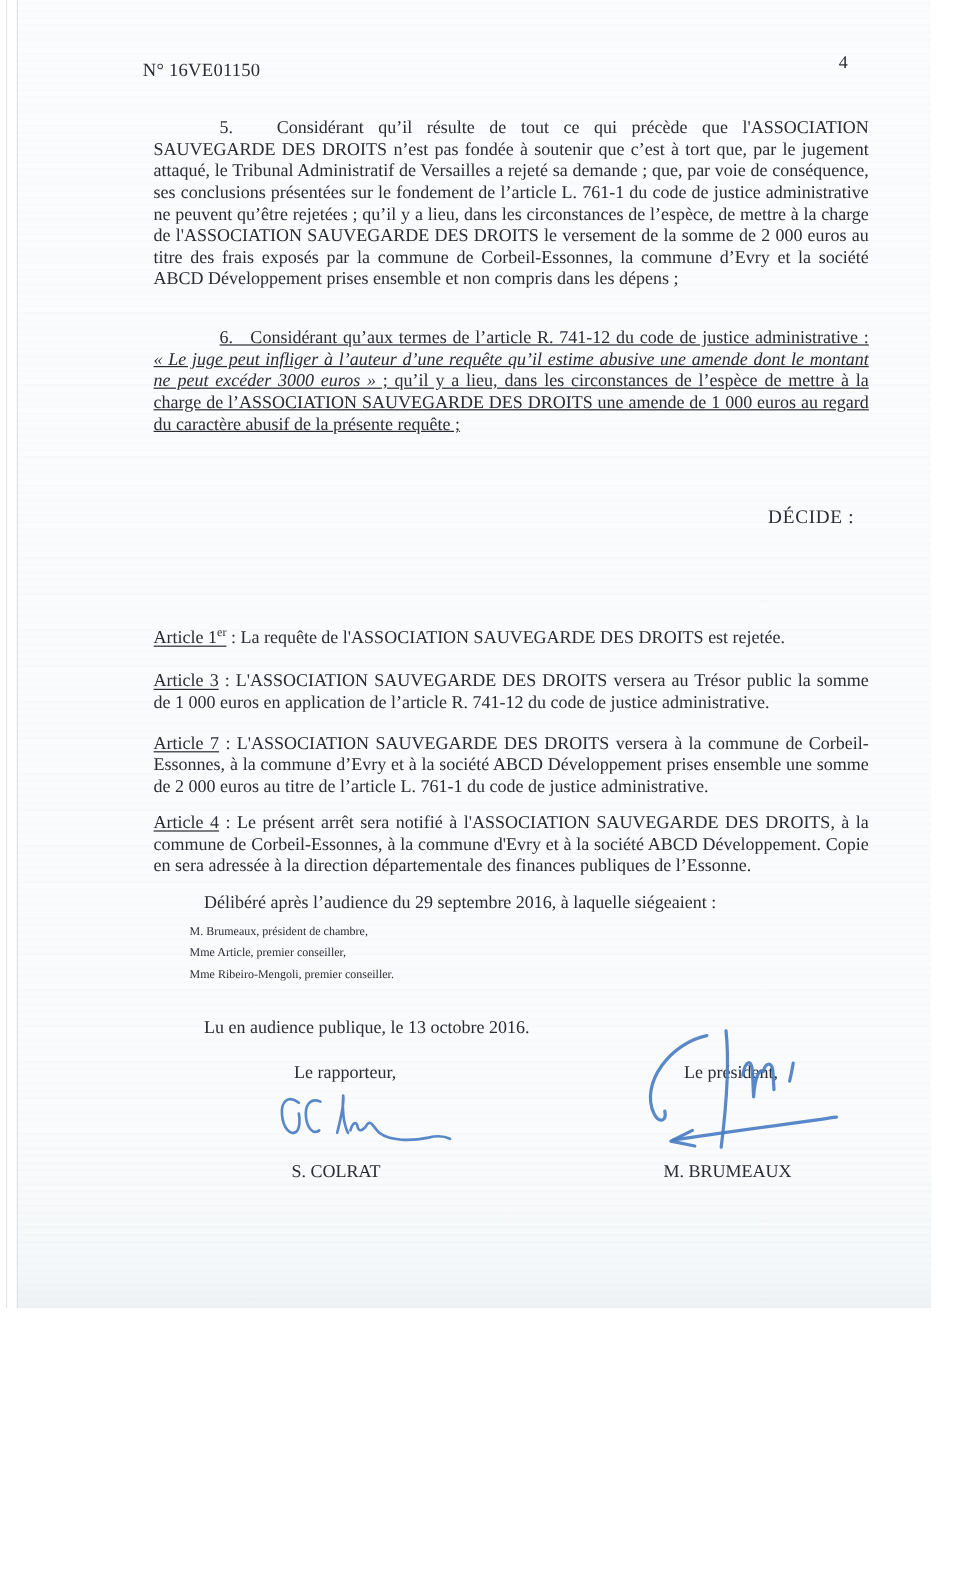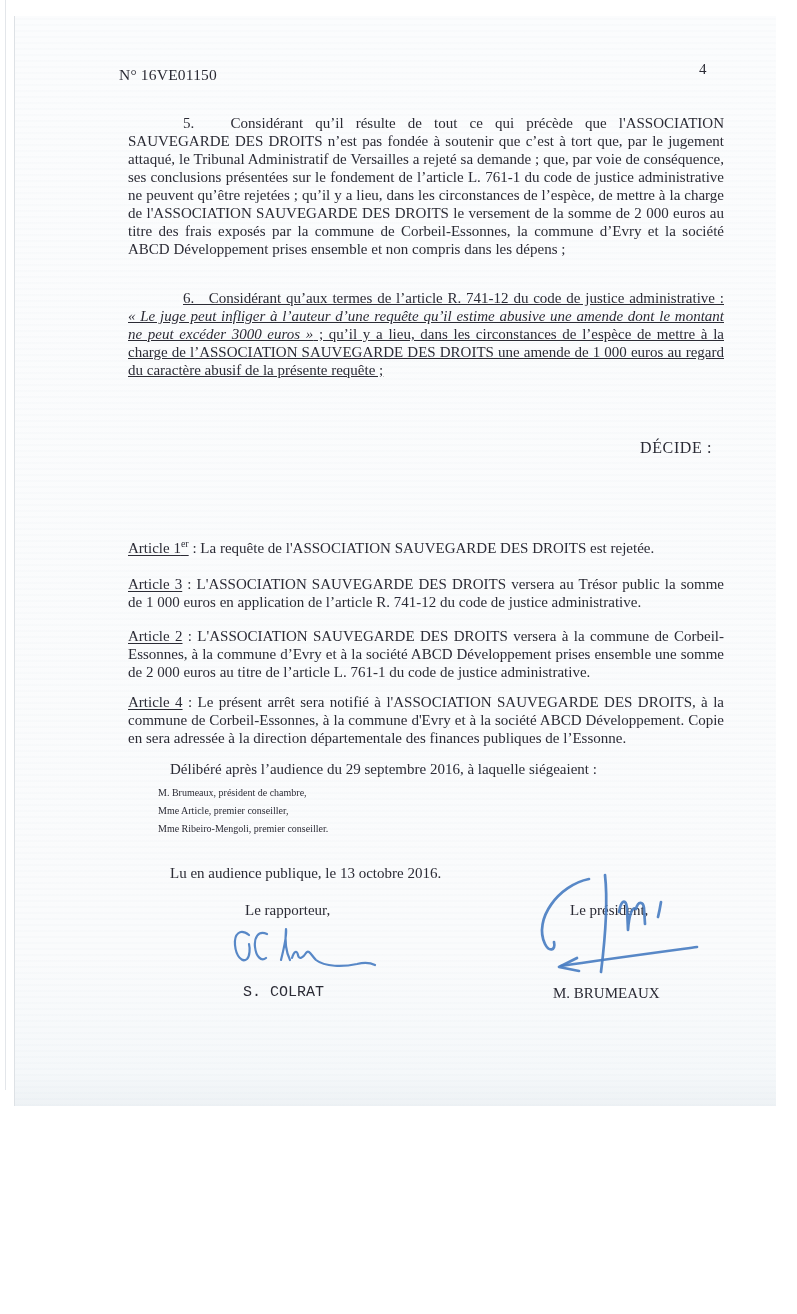--- a/index.html
+++ b/index.html
@@ -13,21 +13,21 @@
     color: #2b2b35;
   }
   .scan-edge-line {
     position: absolute;
     left: 5px; top: 0;
     width: 1px; height: 1090px;
     background: #e3e6ea;
   }
   .paper {
     position: absolute;
-    left: 14px; top: 16px;
+    left: 14px; top: 0;
     width: 762px; height: 1090px;
     background: linear-gradient(180deg, #fbfcfd 0%, #fafbfc 86%, #f5f8fa 97%, #eef2f5 100%);
     border-left: 1px solid #dde1e5;
     box-sizing: border-box;
   }
   .paper::before {
     content: "";
     position: absolute; inset: 0;
     background: repeating-linear-gradient(0deg,
       rgba(185,200,212,0.045) 0px, rgba(185,200,212,0.045) 2px,
@@ -66,21 +66,21 @@
   .art-label sup { font-size: 10px; }
   .line {
     position: absolute; margin: 12px;
     font-size: 15px; line-height: 18px; white-space: nowrap;
   }
   .pos-delib { left: 143px; top: 732px; }
   .members { position: absolute; left: 143px; top: 768px; font-size: 10px; line-height: 18px; }
   .pos-reading { left: 143px; top: 836px; }
   .pos-role-left { left: 218px; top: 873px; }
   .pos-role-right { left: 543px; top: 873px; }
-  .pos-name-left { left: 216px; top: 956px; font-family: Liberation Mono, monospace; }
+  .pos-name-left { left: 216px; top: 956px; }
   .pos-name-right { left: 526px; top: 956px; }
   .sig { position: absolute; z-index: 3; }
   .sig-left { left: 216px; top: 906px; }
   .sig-right { left: 510px; top: 856px; }
   .ink path { fill: none; stroke: #4a7ec2; stroke-linecap: round; stroke-linejoin: round; opacity: 0.92; }
   .ink.thin path { stroke-width: 2.2; }
   .ink.thick path { stroke-width: 2.7; }
 </style>
 </head>
 <body>
@@ -96,21 +96,21 @@
     <p class="para indent pos-p5">5.&nbsp;&nbsp;&nbsp;Considérant qu’il résulte de tout ce qui précède que l'ASSOCIATION SAUVEGARDE DES DROITS n’est pas fondée à soutenir que c’est à tort que, par le jugement attaqué, le Tribunal Administratif de Versailles a rejeté sa demande&nbsp;; que, par voie de conséquence, ses conclusions présentées sur le fondement de l’article L. 761-1 du code de justice administrative ne peuvent qu’être rejetées&nbsp;; qu’il y a lieu, dans les circonstances de l’espèce, de mettre à la charge de l'ASSOCIATION SAUVEGARDE DES DROITS le versement de la somme de 2&nbsp;000 euros au titre des frais exposés par la commune de Corbeil-Essonnes, la commune d’Evry et la société ABCD Développement prises ensemble et non compris dans les dépens&nbsp;;</p>
 
     <p class="para indent pos-p6"><span>6.&nbsp;&nbsp;&nbsp;Considérant qu’aux termes de l’article R. 741-12 du code de justice administrative&nbsp;: </span><span class="it">«&nbsp;Le juge peut infliger à l’auteur d’une requête qu’il estime abusive une amende dont le montant ne peut excéder 3000 euros&nbsp;»</span><span>&nbsp;; qu’il y a lieu, dans les circonstances de l’espèce de mettre à la charge de l’ASSOCIATION SAUVEGARDE DES DROITS une amende de 1&nbsp;000 euros au regard du caractère abusif de la présente requête&nbsp;;</span></p>
 
     <h2 class="decide-heading">DÉCIDE&nbsp;:</h2>
 
     <p class="para pos-art1"><span class="art-label"><span>Article 1</span><sup>er</sup></span><span>&nbsp;: La requête de l'ASSOCIATION SAUVEGARDE DES DROITS est rejetée.</span></p>
 
     <p class="para pos-art2"><span class="art-label"><span>Article 3</span><sup></sup></span><span>&nbsp;: L'ASSOCIATION SAUVEGARDE DES DROITS versera au Trésor public la somme de 1&nbsp;000 euros en application de l’article R. 741-12 du code de justice administrative.</span></p>
 
-    <p class="para pos-art3"><span class="art-label"><span>Article 2</span><sup></sup></span><span>&nbsp;: L'ASSOCIATION SAUVEGARDE DES DROITS versera à la commune de Corbeil-Essonnes, à la commune d’Evry et à la société ABCD Développement prises ensemble une somme de 2&nbsp;000 euros au titre de l’article L. 761-1 du code de justice administrative.</span></p>
+    <p class="para pos-art3"><span class="art-label"><span>Article 7</span><sup></sup></span><span>&nbsp;: L'ASSOCIATION SAUVEGARDE DES DROITS versera à la commune de Corbeil-Essonnes, à la commune d’Evry et à la société ABCD Développement prises ensemble une somme de 2&nbsp;000 euros au titre de l’article L. 761-1 du code de justice administrative.</span></p>
 
     <p class="para pos-art4"><span class="art-label"><span>Article 4</span><sup></sup></span><span>&nbsp;: Le présent arrêt sera notifié à l'ASSOCIATION SAUVEGARDE DES DROITS, à la commune de Corbeil-Essonnes, à la commune d'Evry et à la société ABCD Développement. Copie en sera adressée à la direction départementale des finances publiques de l’Essonne.</span></p>
 
     <p class="line pos-delib">Délibéré après l’audience du 29 septembre 2016, à laquelle siégeaient&nbsp;:</p>
 
     <div class="members">
       <div class="member">M. Brumeaux, président de chambre,</div>
       <div class="member">Mme Article, premier conseiller,</div>
       <div class="member">Mme Ribeiro-Mengoli, premier conseiller.</div>
     </div>

